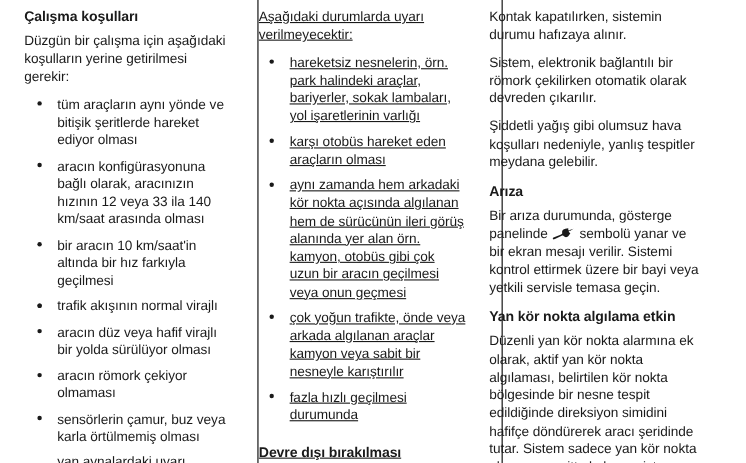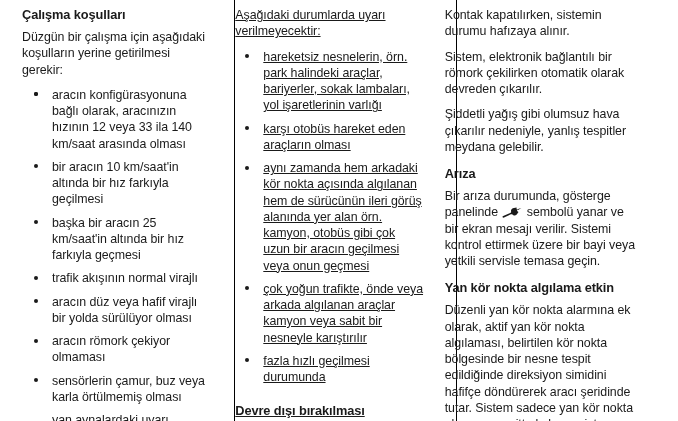--- a/index.html
+++ b/index.html
@@ -119,32 +119,32 @@
   <div class="divider divider-2"></div>
 
   <div class="columns">
 
     <div class="col col-1">
       <h2 class="heading">Çalışma koşulları</h2>
       <p class="para">Düzgün bir çalışma için aşağıdaki koşulların yerine getirilmesi gerekir:</p>
       <ul class="bullets">
         <li>
           <span class="bullet-dot"></span>
+          <span>tüm araçların aynı yönde ve bitişik şeritlerde hareket ediyor olması</span>
         </li>
         <li>
           <span class="bullet-dot"></span>
           <span>aracın konfigürasyonuna bağlı olarak, aracınızın hızının 12 veya 33 ila 140 km/saat arasında olması</span>
         </li>
         <li>
           <span class="bullet-dot"></span>
           <span>bir aracın 10 km/saat'in altında bir hız farkıyla geçilmesi</span>
         </li>
         <li>
           <span class="bullet-dot"></span>
-          <span>başka bir aracın 25 km/saat'in altında bir hız farkıyla geçmesi</span>
         </li>
         <li>
           <span class="bullet-dot"></span>
           <span>trafik akışının normal virajlı</span>
         </li>
         <li>
           <span class="bullet-dot"></span>
           <span>aracın düz veya hafif virajlı bir yolda sürülüyor olması</span>
         </li>
         <li>
@@ -187,21 +187,21 @@
         </li>
       </ul>
 
       <h2 class="heading spaced">Devre dışı bırakılması</h2>
 
     </div>
 
     <div class="col col-3">
       <p class="para">Kontak kapatılırken, sistemin durumu hafızaya alınır.</p>
       <p class="para">Sistem, elektronik bağlantılı bir römork çekilirken otomatik olarak devreden çıkarılır.</p>
-      <p class="para">Şiddetli yağış gibi olumsuz hava çıkarılır nedeniyle, yanlış tespitler meydana gelebilir.</p>
+      <p class="para">Şiddetli yağış gibi olumsuz hava koşulları nedeniyle, yanlış tespitler meydana gelebilir.</p>
 
       <h2 class="heading spaced">Arıza</h2>
       <p class="para">
         <span>Bir arıza durumunda, gösterge panelinde</span>
         <span class="wrench-sym"><svg width="20" height="11" viewBox="0 0 20 11" xmlns="http://www.w3.org/2000/svg">
               <path d="M19.4 1.0 L16.1 2.9 L14.6 2.2 L14.6 0.5 L12.0 0.9 C10.2 1.2 9.1 2.3 9.0 3.6 C8.95 4.3 9.2 4.8 9.1 5.2 C9.0 5.6 8.5 5.9 7.6 6.3 L1.2 9.0 C0.5 9.3 0.3 10.0 0.8 10.4 C1.1 10.7 1.6 10.7 2.0 10.5 L8.2 7.6 C9.1 7.2 9.7 7.1 10.1 7.3 C10.5 7.5 10.8 8.0 11.4 8.3 C12.6 8.9 14.1 8.5 15.1 7.1 L16.5 5.0 L15.1 4.0 L15.3 2.3 Z" fill="#1a1a1a"></path>
             </svg></span>
         <span>sembolü yanar ve bir ekran mesajı verilir. Sistemi kontrol ettirmek üzere bir bayi veya yetkili servisle temasa geçin.</span>
       </p>
 

